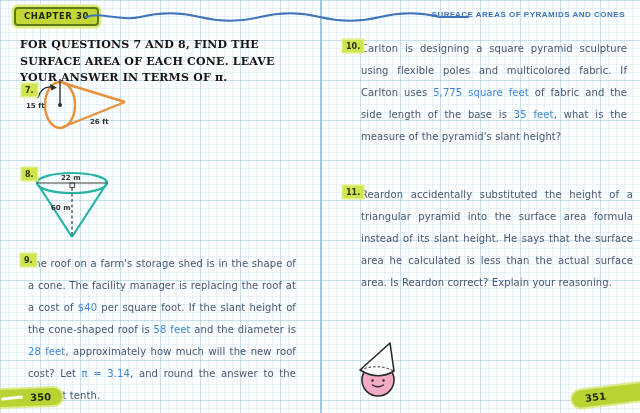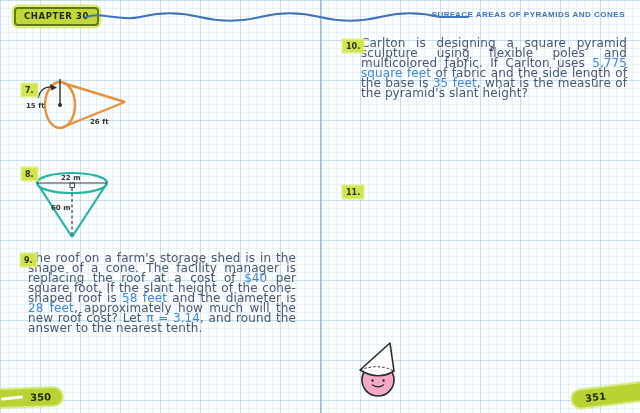--- a/index.html
+++ b/index.html
@@ -38,21 +38,21 @@
 
   .qbadge {
     position:absolute; background:#cfe44d; color:#2c3509;
     font:bold 8px "DejaVu Sans", sans-serif; padding:1.5px 3px; border-radius:0;
     box-shadow:0 0 0 1.5px rgba(222,238,122,0.95); z-index:3;
   }
 
   .diagram { position:absolute; }
 
   .qtext {
-    position:absolute; font-size:12px; color:#4a5570; line-height:10px;
+    position:absolute; font-size:10px; color:#4a5570; line-height:22px;
     text-align:justify; letter-spacing:0.1px;
   }
   .qtext .blue { color:#3f87d6; }
 
   .banner {
     position:absolute; height:17px; background:#b9d335;
     box-shadow:0 0 0 2px rgba(210,228,100,0.75);
     display:flex; align-items:center;
     font:bold 10px "DejaVu Sans", sans-serif; color:#1e2708; z-index:4;
   }
@@ -72,20 +72,21 @@
   <div class="divider"></div>
 
   <div class="chapter-badge">
     <span>CHAPTER 30</span>
   </div>
   <svg class="wavy" width="388" height="18" viewBox="0 0 388 18">
     <path d="M2,9 C18,3 36,14 56,9 S 96,4 116,9 S 156,14 176,9 S 216,4 236,9 S 276,14 296,9 S 336,4 356,9 L384,9" fill="none" stroke="#3f74ba" stroke-width="2" stroke-linecap="round"></path>
   </svg>
   <div class="page-title">SURFACE AREAS OF PYRAMIDS AND CONES</div>
 
+  <div class="instructions">FOR QUESTIONS 7 AND 8, FIND THE SURFACE AREA OF EACH CONE. LEAVE YOUR ANSWER IN TERMS OF π.</div>
 
   <div class="qbadge" style="left:22px; top:84px;">7.</div>
   <svg class="diagram" style="left:24px; top:77px;" width="122" height="60" viewBox="0 0 122 60">
     <ellipse cx="36" cy="28" rx="15" ry="23" fill="none" stroke="#e8913c" stroke-width="2.4"></ellipse>
     <path d="M39,6 L101,25 M39,50 L101,25" fill="none" stroke="#e8913c" stroke-width="2.4" stroke-linejoin="round"></path>
     <line x1="36" y1="28" x2="36" y2="2" stroke="#2e2e2e" stroke-width="1.4"></line>
     <circle cx="36" cy="28" r="2" fill="#2e2e2e"></circle>
     <path d="M14,21 Q17,9 28,10" fill="none" stroke="#2e2e2e" stroke-width="1.2"></path>
     <polygon points="33,10.5 26,7 27.5,13.5" fill="#2e2e2e"></polygon>
     <text x="2" y="31" font-size="7" font-weight="bold" fill="#333">15 ft</text>
@@ -112,20 +113,21 @@
     <span class="swoosh"></span>
     <span>350</span>
   </div>
 
   <div class="qbadge" style="left:343px; top:40px;">10.</div>
   <p class="qtext" style="left:361px; top:38px; width:266px;">
     <span>Carlton is designing a square pyramid sculpture using flexible poles and multicolored fabric. If Carlton uses </span><span class="blue">5,775 square feet</span><span> of fabric and the side length of the base is </span><span class="blue">35 feet</span><span>, what is the measure of the pyramid's slant height?</span>
   </p>
 
   <div class="qbadge" style="left:343px; top:186px;text-align:center;">11.</div>
+  <p class="qtext" style="left:361px; top:184px; width:272px;">Reardon accidentally substituted the height of a triangular pyramid into the surface area formula instead of its slant height. He says that the surface area he calculated is less than the actual surface area. Is Reardon correct? Explain your reasoning.</p>
 
   <svg class="diagram" style="left:348px; top:340px;" width="60" height="58" viewBox="0 0 60 58">
     <circle cx="30" cy="40" r="16" fill="#f2aac6" stroke="#2b2b2b" stroke-width="1.6"></circle>
     <circle cx="24.5" cy="40.5" r="1.2" fill="#2b2b2b"></circle>
     <circle cx="35.5" cy="40.5" r="1.2" fill="#2b2b2b"></circle>
     <path d="M24.5,45 Q30,48.5 35.5,45" fill="none" stroke="#2b2b2b" stroke-width="1.4" stroke-linecap="round"></path>
     <path d="M42,3 L12,30 Q30,41 46,31 Z" fill="#fdfdfd" stroke="#2b2b2b" stroke-width="1.6" stroke-linejoin="round"></path>
     <path d="M12,30 Q30,23 46,31" fill="none" stroke="#2b2b2b" stroke-width="1" stroke-dasharray="2.5,2"></path>
   </svg>
 

